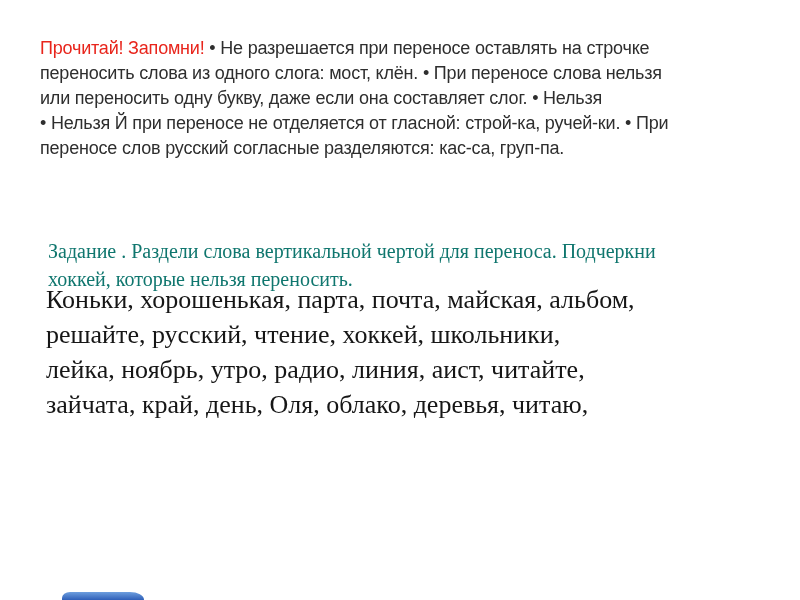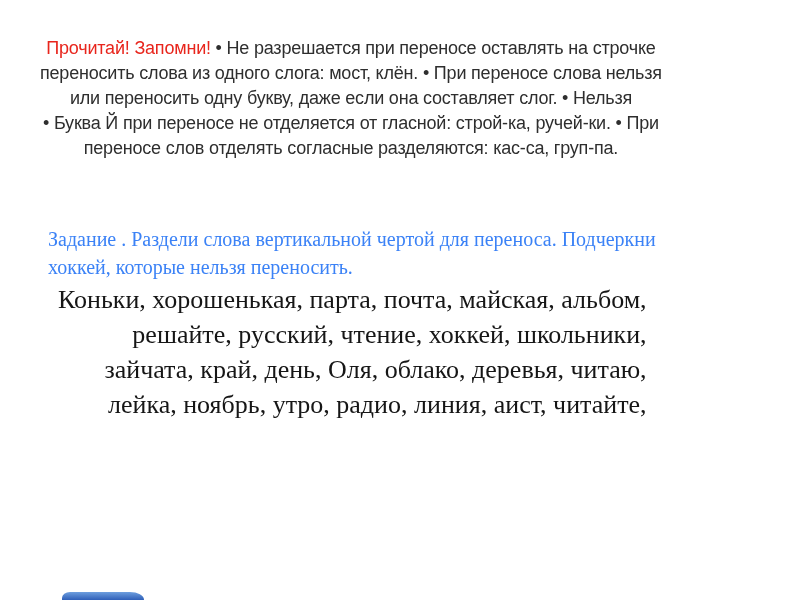--- a/index.html
+++ b/index.html
@@ -10,66 +10,64 @@
     overflow: hidden;
     font-family: "Liberation Sans", sans-serif;
   }
   .rules {
     position: absolute;
     left: 40px; top: 36px;
     font-size: 18px;
     line-height: 25px;
     color: #2e2e2e;
     letter-spacing: -0.2px;
-    text-align: center;
   }
   .rules .line { white-space: nowrap; }
   .rules .lead { font-weight: 400; }
   .task {
     position: absolute;
-    left: 48px; top: 225px;
+    left: 48px; top: 237px;
     font-family: "Liberation Serif", serif;
     font-size: 20px;
     line-height: 28px;
-    color: #3b82f6;
+    color: #0f766e;
   }
   .task .line { white-space: nowrap; }
   .words {
     position: absolute;
-    left: 58px; top: 282px;
+    left: 46px; top: 282px;
     font-family: "Liberation Serif", serif;
     font-size: 26px;
     line-height: 35px;
     color: #161616;
-    text-align: right;
   }
   .words .line { white-space: nowrap; }
   .bottom-fragment {
     position: absolute;
     left: 62px; bottom: 0;
     width: 82px; height: 8px;
     border-radius: 8px 14px 0 0 / 6px 8px 0 0;
   }
 </style>
 </head>
 <body style="background: rgb(255, 255, 255);">
 
 <div class="rules">
   <div class="line"><span class="lead" style="color: rgb(232, 37, 28);">Прочитай! Запомни!</span><span> • Не разрешается при переносе оставлять на строчке</span></div>
   <div class="line">переносить слова из одного слога: мост, клён. • При переносе слова нельзя</div>
   <div class="line">или переносить одну букву, даже если она составляет слог. • Нельзя</div>
-  <div class="line">• Буква Й при переносе не отделяется от гласной: строй-ка, ручей-ки. • При</div>
-  <div class="line">переносе слов отделять согласные разделяются: кас-са, груп-па.</div>
+  <div class="line">• Нельзя Й при переносе не отделяется от гласной: строй-ка, ручей-ки. • При</div>
+  <div class="line">переносе слов русский согласные разделяются: кас-са, груп-па.</div>
 </div>
 
 <div class="task">
   <div class="line">Задание . Раздели слова вертикальной чертой для переноса. Подчеркни</div>
   <div class="line">хоккей, которые нельзя переносить.</div>
 </div>
 
 <div class="words">
   <div class="line">Коньки, хорошенькая, парта, почта, майская, альбом,</div>
   <div class="line">решайте, русский, чтение, хоккей, школьники,</div>
+  <div class="line">лейка, ноябрь, утро, радио, линия, аист, читайте,</div>
   <div class="line">зайчата, край, день, Оля, облако, деревья, читаю,</div>
-  <div class="line">лейка, ноябрь, утро, радио, линия, аист, читайте,</div>
 </div>
 
 <div class="bottom-fragment" style="background: linear-gradient(rgb(109, 158, 222), rgb(47, 95, 184));"></div>
 
 </body></html>

